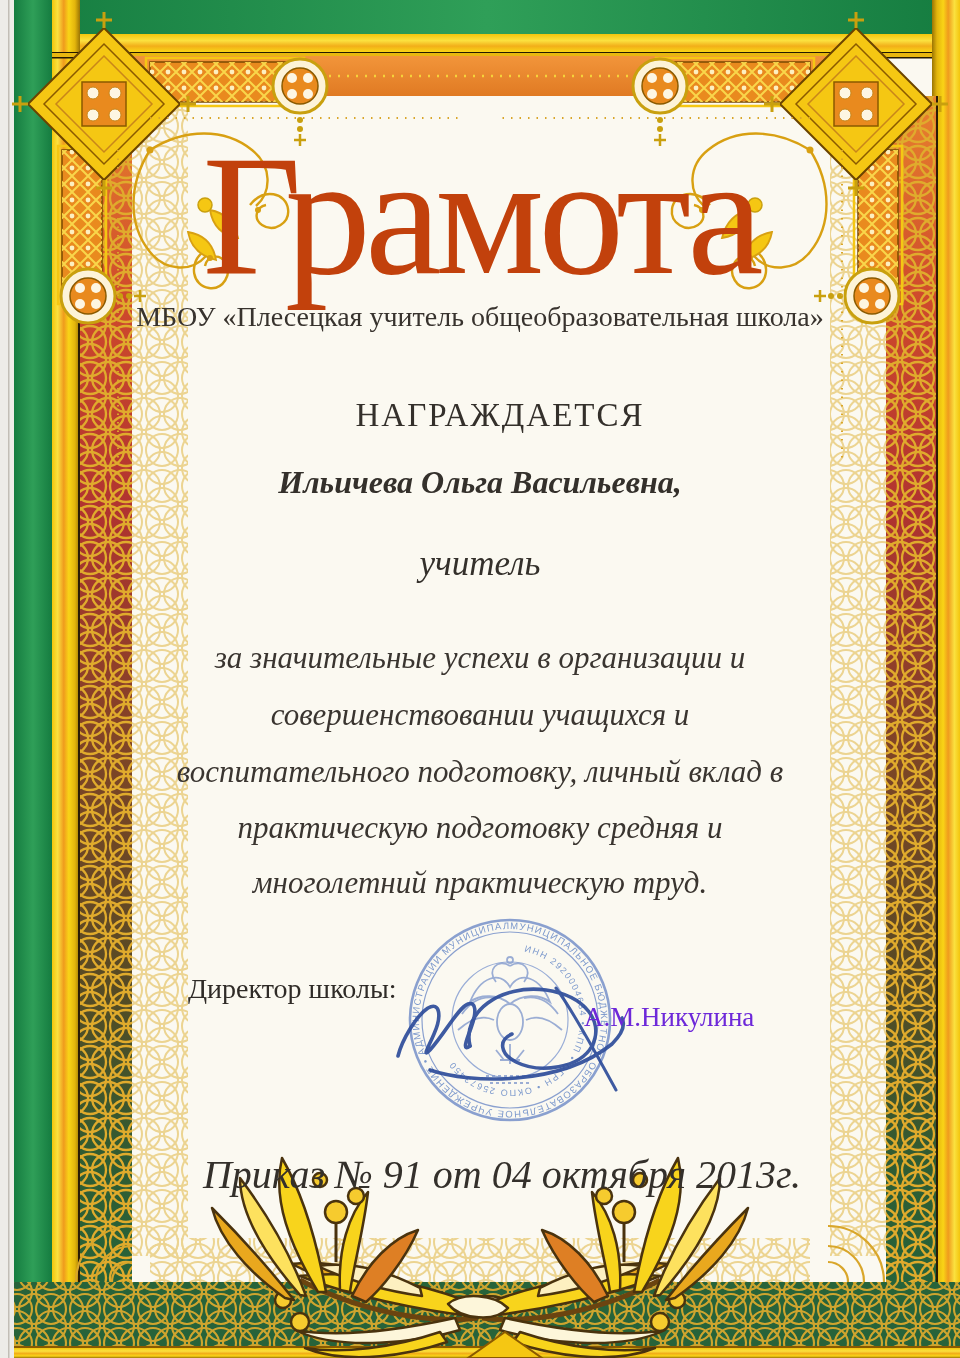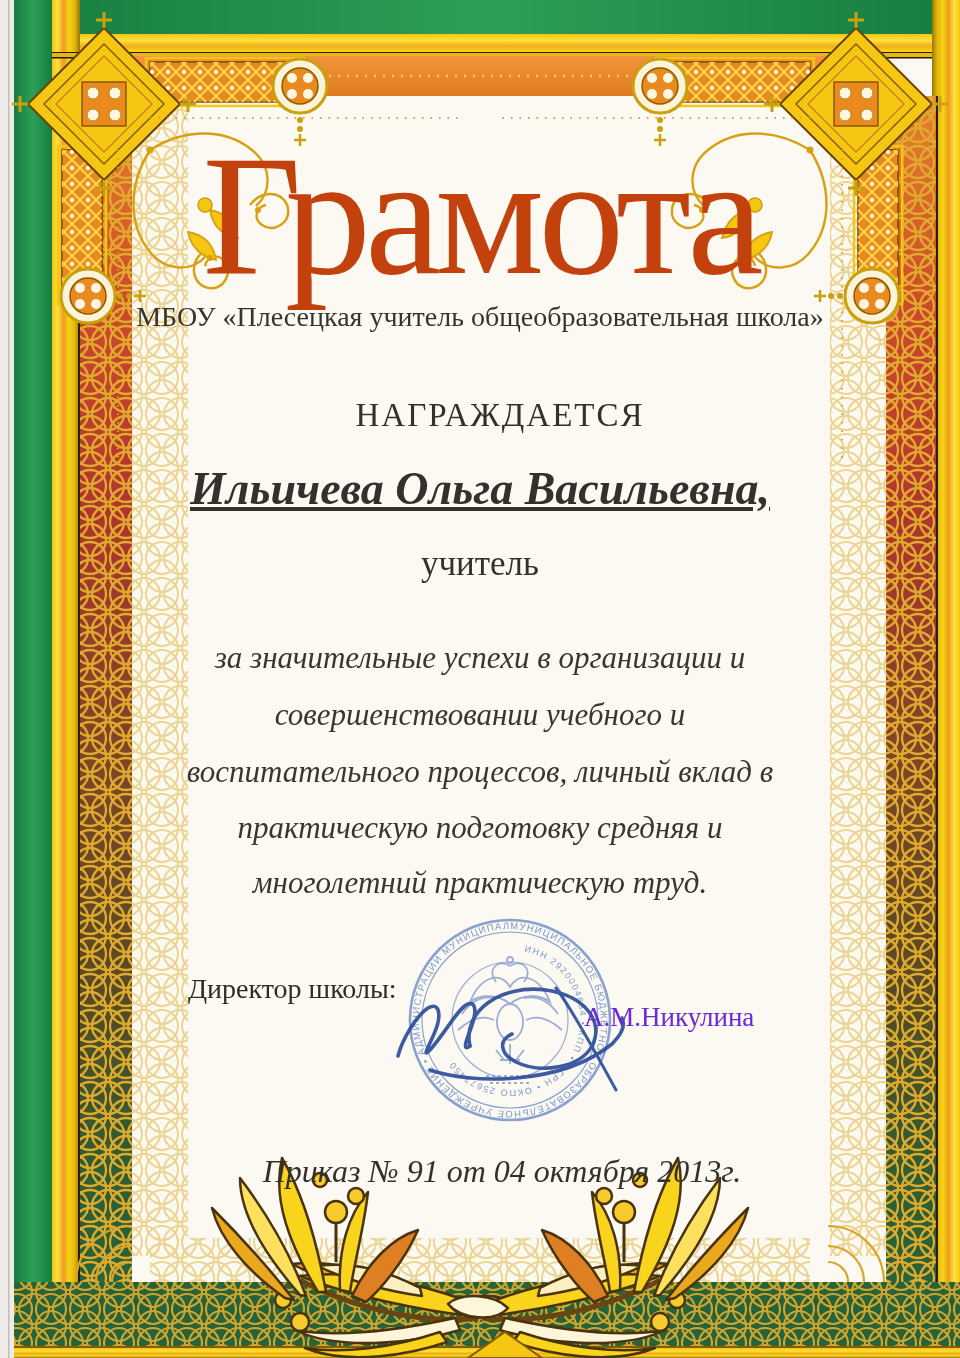--- a/index.html
+++ b/index.html
@@ -3,27 +3,27 @@
 <meta charset="utf-8">
 <style>
   html,body{margin:0;padding:0;background:#e9e7e2;}
   .page{position:relative;width:960px;height:1358px;overflow:hidden;
         background:#fbf9f1;font-family:"Liberation Serif","DejaVu Serif",serif;}
   .deco{position:absolute;left:0;top:0;width:960px;height:1358px;pointer-events:none;}
   .t{position:absolute;left:0;right:0;text-align:center;line-height:1;color:#34302b;white-space:nowrap;}
   .title{top:129px;font-size:172px;letter-spacing:-6px;color:#c2410c;z-index:6;}
   .school{top:303px;font-size:28px;color:#38332e;z-index:5;}
   .award{top:399px;font-size:33px;letter-spacing:2px;margin-left:40px;}
-  .name{top:466px;font-size:46px;font-weight:bold;font-style:italic;text-decoration:underline;}
-  .role{top:546px;font-size:35px;}
+  .name{top:466px;font-size:32px;font-weight:bold;font-style:italic;}
+  .role{top:546px;font-size:35px;font-style:italic;}
   .cit{font-size:31px;font-style:italic;color:#3a3530;margin-top:32px;}
   .c0{top:610px}.c1{top:667px}.c2{top:724px}.c3{top:780px}.c4{top:835px}
   .dirlabel{position:absolute;left:188px;top:975px;font-size:28px;color:#2f2b27;line-height:1;z-index:7;}
   .dirname{position:absolute;left:584px;top:1004px;font-size:27px;color:#6d28d9;line-height:1;z-index:7;}
-  .order{top:1155px;font-size:32px;font-style:italic;z-index:7;margin-left:44px;}
+  .order{top:1155px;font-size:40px;font-style:italic;z-index:7;margin-left:44px;}
   .txt-layer div{white-space:nowrap;}
 </style>
 </head>
 <body>
 
 <div class="page">
 
   <svg class="deco" viewBox="0 0 960 1358">
     <defs>
       <linearGradient id="sideGrad" x1="0" y1="96" x2="0" y2="1282" gradientUnits="userSpaceOnUse">
@@ -255,22 +255,22 @@
     <polygon points="505,1332 542,1358 468,1358" fill="#f5c713" stroke="#8a5a00" stroke-width="2"></polygon>
   </svg>
 
   <div class="txt-layer">
     <div class="t title">Грамота</div>
     <div class="t school">МБОУ «Плесецкая учитель общеобразовательная школа»</div>
     <div class="t award">НАГРАЖДАЕТСЯ</div>
     <div class="t name">Ильичева Ольга Васильевна,</div>
     <div class="t role">учитель</div>
     <div class="t cit c0">за значительные успехи в организации и</div>
-    <div class="t cit c1">совершенствовании учебного и</div>
-    <div class="t cit c2">воспитательного процессов, личный вклад в</div>
+    <div class="t cit c1">совершенствовании учащихся и</div>
+    <div class="t cit c2">воспитательного подготовку, личный вклад в</div>
     <div class="t cit c3">практическую подготовку средняя и</div>
     <div class="t cit c4">многолетний практическую труд.</div>
     <div class="dirlabel">Директор школы:</div>
     <div class="dirname">А.М.Никулина</div>
     <div class="t order">Приказ № 91 от 04 октября 2013г.</div>
   </div>
 
 </div>
 
 </body></html>

